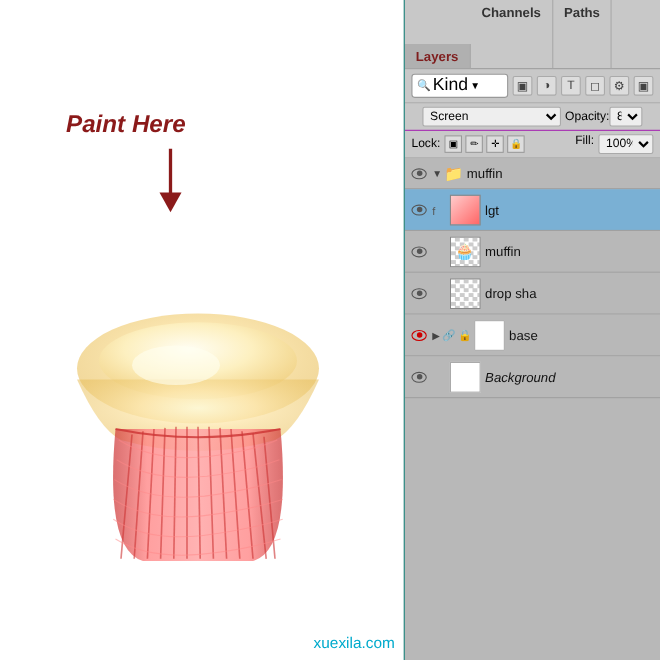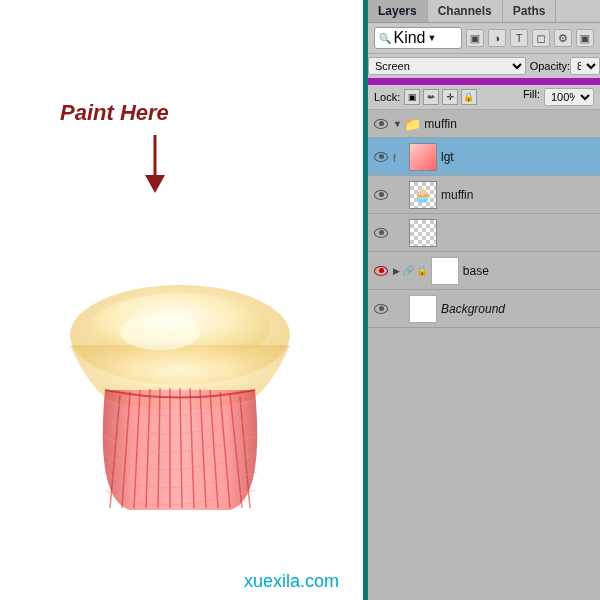--- a/index.html
+++ b/index.html
@@ -10,21 +10,21 @@
       font-family: Arial, sans-serif;
       display: flex;
     }
 
     
     #canvas-area {
       width: 368px;
       height: 600px;
       background: #ffffff;
       position: relative;
-      border-right: 5px solid #0f766e;
+      border-right: 1px solid #0f766e;
       text-align: center;
     }
 
     .paint-here-text {
       position: absolute;
       top: 100px;
       left: 60px;
       color: #8b1a1a;
       font-size: 22px;
       font-weight: bold;
@@ -49,22 +49,22 @@
       position: absolute;
       top: 160px;
       left: 30px;
       width: 300px;
       height: 350px;
     }
 
     .watermark {
       position: absolute;
       bottom: 8px;
-      right: 24px;
-      font-size: 18px;
+      right: 8px;
+      font-size: 14px;
       color: #00aacc;
     }
 
     
     #layers-panel {
       width: 232px;
       height: 600px;
       background: #b0b0b0;
       display: flex;
       flex-direction: column;
@@ -80,21 +80,22 @@
       padding: 4px 10px;
       font-size: 12px;
       font-weight: bold;
       cursor: pointer;
       color: #333;
       border-right: 1px solid #aaa;
     }
 
     .panel-tab.active {
       background: #b0b0b0;
-      color: #0f172a;
+      color: #7f1d1d;
+      margin-top: 40px;
     }
 
     .panel-controls {
       padding: 4px 6px;
       background: #c8c8c8;
       border-bottom: 1px solid #aaa;
       display: flex;
       align-items: center;
       gap: 4px;
     }
@@ -120,23 +121,23 @@
       color: #444;
       cursor: pointer;
       border: 1px solid #aaa;
       background: #ddd;
       border-radius: 2px;
     }
 
     .blend-row {
       display: flex;
       align-items: center;
-      padding: 3px 0;
+      padding: 3px 16px;
       background: #c8c8c8;
-      border-bottom: 7px solid #a21caf;
+      border-bottom: 1px solid #a21caf;
       gap: 4px;
     }
 
     .blend-select {
       font-size: 11px;
       background: #eee;
       border: 1px solid #aaa;
       border-radius: 2px;
       padding: 1px 2px;
       flex: 1;
@@ -490,20 +491,21 @@
       </div>
       <span class="layer-name">muffin</span>
     </div>
 
     <div class="layer-item">
       <div class="eye-icon">
         <div class="eye-open"></div>
       </div>
       <div class="layer-indent"></div>
       <div class="layer-thumb checkerboard"></div>
+      <span class="layer-name">drop sha</span>
     </div>
 
     <div class="layer-item">
       <div class="eye-icon">
         <div class="eye-open eye-red"></div>
       </div>
       <span class="triangle-expand">▶</span>
       <span class="link-icon">🔗</span>
       <span class="lock-small">🔒</span>
       <div class="layer-thumb" style="background:white;border:1px solid #aaa;"></div>

